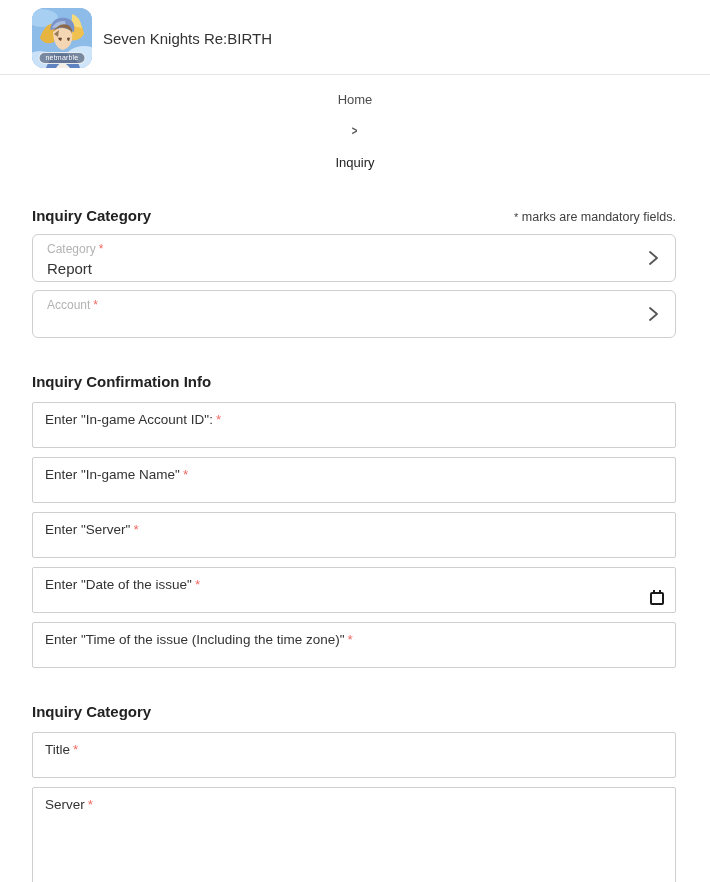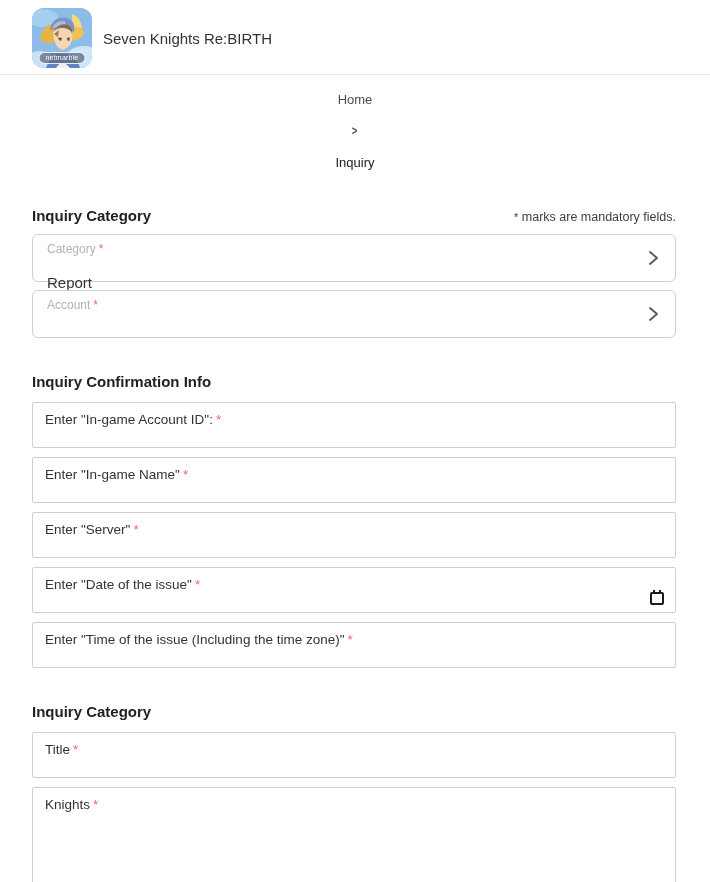--- a/index.html
+++ b/index.html
@@ -116,21 +116,21 @@
   }
   .select-label {
     font-size: 12px;
     color: #b3b3b3;
     line-height: 13px;
   }
   .select-value {
     font-size: 15px;
     color: #333;
     line-height: 19px;
-    margin-top: 17px;
+    margin-top: 3px;
     font-weight: 500;
   }
   .chevron {
     position: absolute;
     right: 16px;
     top: 50%;
     transform: translateY(-50%);
     width: 11px;
     height: 16px;
   }
@@ -293,18 +293,18 @@
     </label>
 
     <h2 class="section-heading spaced">Inquiry Category</h2>
 
     <label class="field-box">
       <span class="field-label"><span>Title</span><span class="req">*</span></span>
       <input class="field-input" type="text" value="" style="">
     </label>
 
     <label class="field-box textarea-box">
-      <span class="field-label"><span>Knights</span><span class="req">*</span></span>
+      <span class="field-label"><span>Server</span><span class="req">*</span></span>
       <textarea class="field-textarea" style=""></textarea>
     </label>
 
   </div>
 </div>
 
 </body></html>

